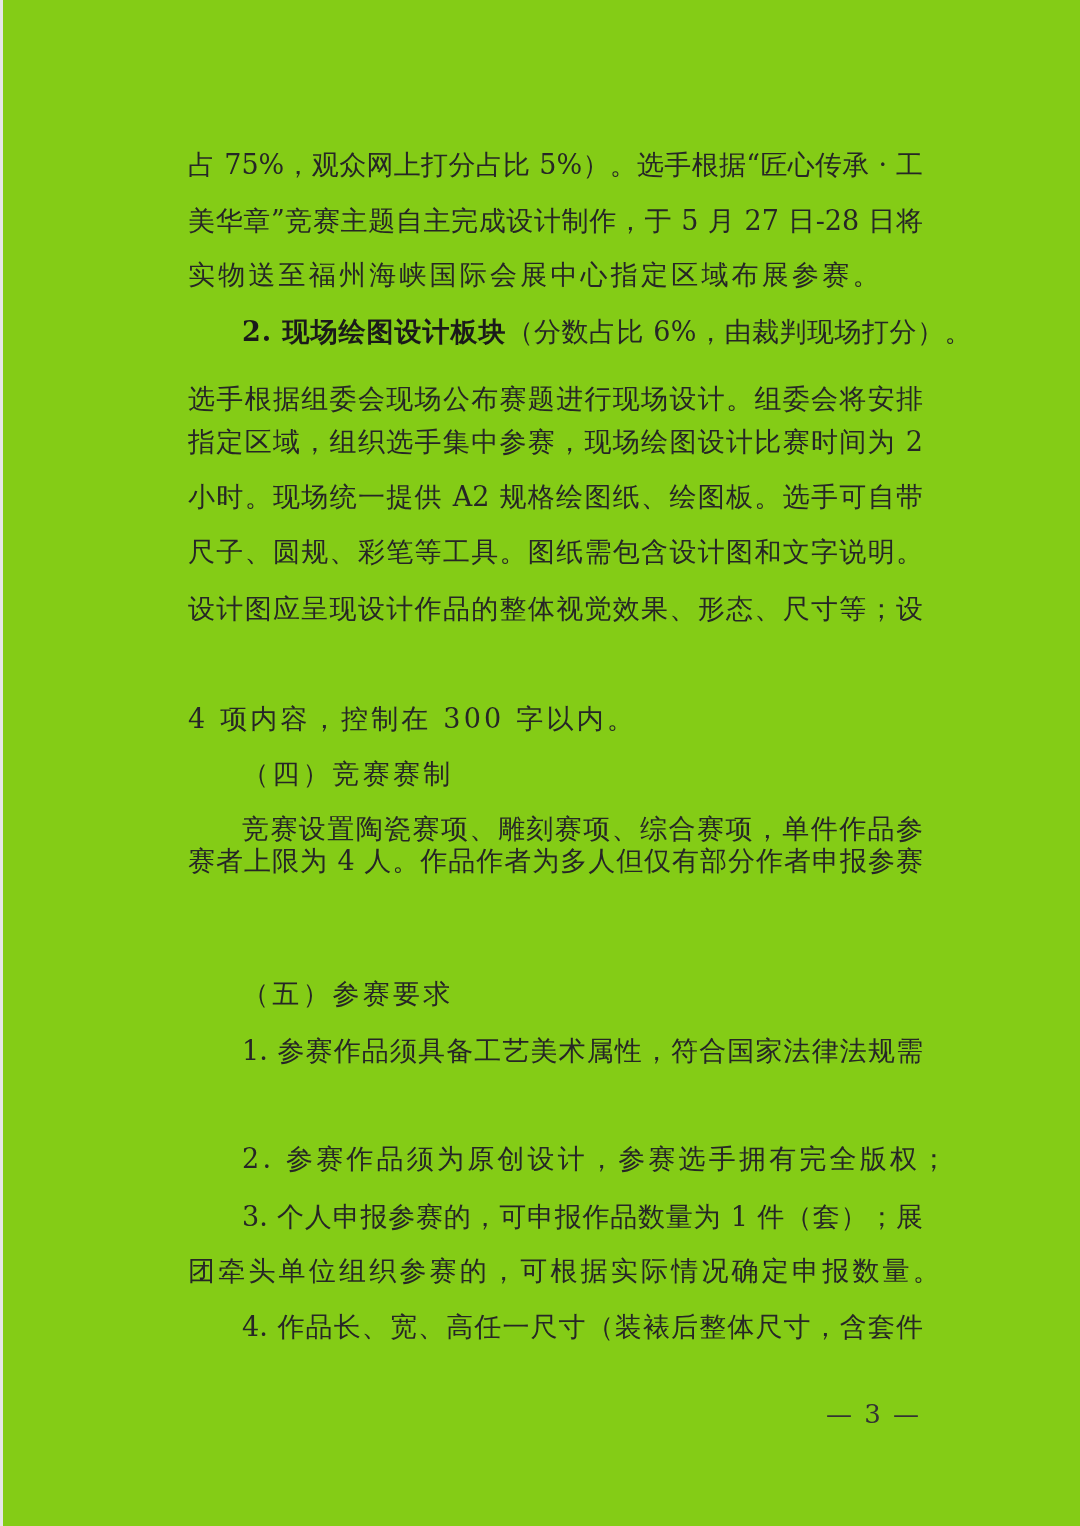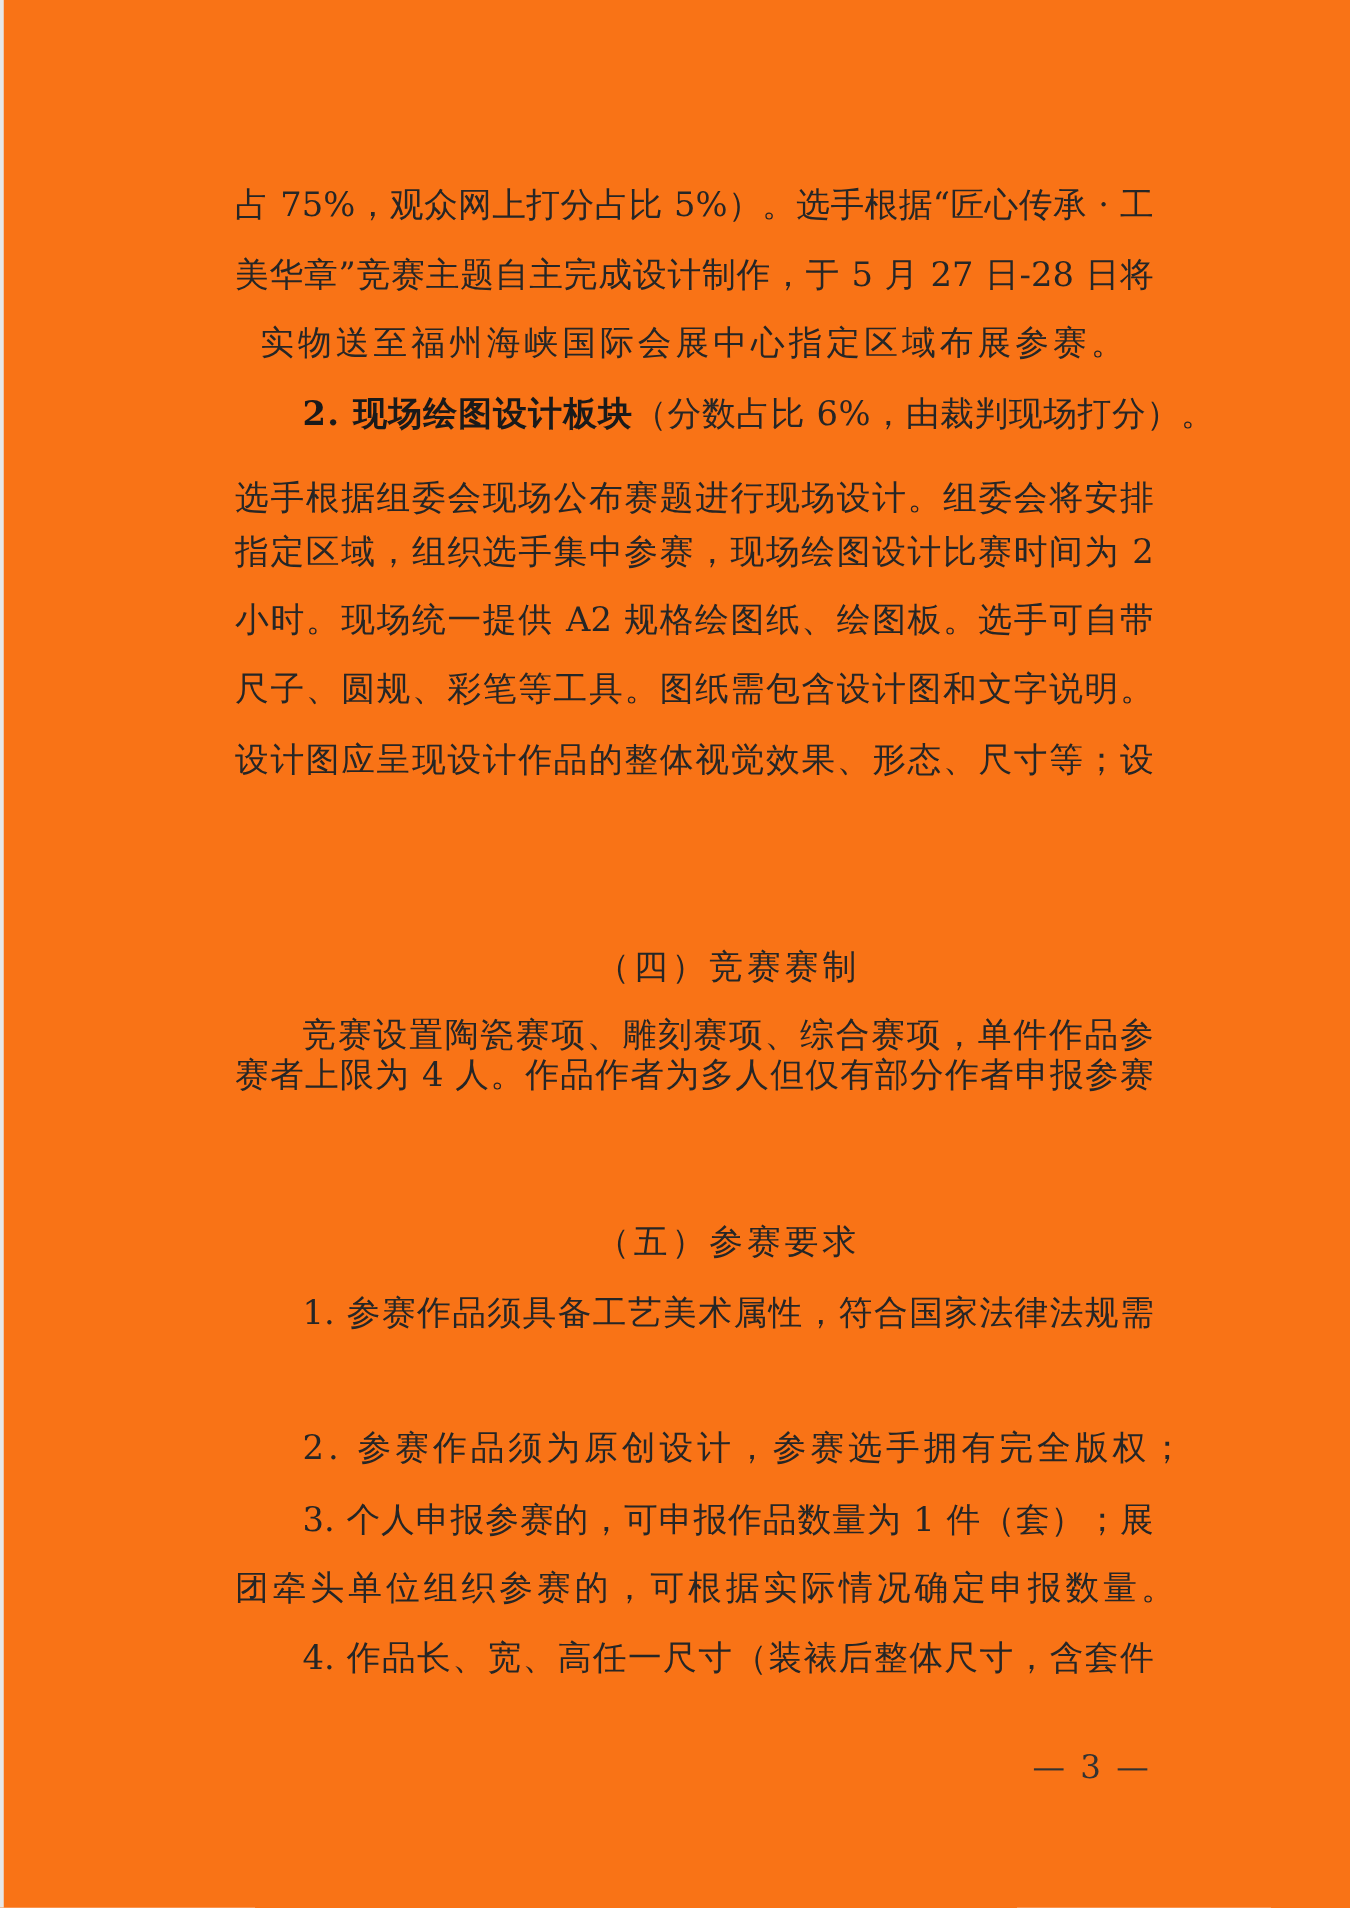--- a/index.html
+++ b/index.html
@@ -6,37 +6,36 @@
   body {
     width: 1080px; height: 1526px;
     background: #fdfdfd;
     position: relative;
     overflow: hidden;
     font-family: "DejaVu Serif", "Liberation Serif", serif;
     color: #222;
   }
   .page {
     position: absolute; left: 0; top: 0; width: 1080px; height: 1526px;
-    background: #f97316;
+    background: #84cc16;
   }
   .edge-left {
     position: absolute; left: 0; top: 0; width: 3px; height: 1526px;
     background: #e6e6e6;
   }
   .line {
     position: absolute;
     left: 188px;
     width: 735px;
     font-size: 27px;
     line-height: 36px;
     height: 36px;
     white-space: nowrap;
     letter-spacing: 3.2px;
     color: #262626;
-    text-align: center;
   }
   .line.justify { text-align: justify; text-align-last: justify; letter-spacing: 0; }
   .indent { left: 242px; width: 681px; }
   .heading { left: 242px; width: 681px; }
   .bold { font-weight: bold; color: #1a1a1a; letter-spacing: 1px; margin-top: 17px; }
   .pageno {
     position: absolute; left: 826px; top: 1396px;
     font-size: 26px; line-height: 36px; letter-spacing: 2px; color: #333;
   }
 </style>
@@ -51,20 +50,21 @@
   <div class="line" style="top:257px">实物送至福州海峡国际会展中心指定区域布展参赛。</div>
 
   <div class="line indent" style="top:314px; letter-spacing:0;">
     <span class="bold">2. 现场绘图设计板块</span><span style="letter-spacing:0.5px;">（分数占比 6%，由裁判现场打分）。</span>
   </div>
   <div class="line justify" style="top:381px">选手根据组委会现场公布赛题进行现场设计。组委会将安排</div>
   <div class="line justify" style="top:424px">指定区域，组织选手集中参赛，现场绘图设计比赛时间为 2</div>
   <div class="line justify" style="top:479px">小时。现场统一提供 A2 规格绘图纸、绘图板。选手可自带</div>
   <div class="line justify" style="top:534px">尺子、圆规、彩笔等工具。图纸需包含设计图和文字说明。</div>
   <div class="line justify" style="top:591px">设计图应呈现设计作品的整体视觉效果、形态、尺寸等；设</div>
+  <div class="line" style="top:701px">4 项内容，控制在 300 字以内。</div>
 
   <div class="line indent justify" style="top:811px">竞赛设置陶瓷赛项、雕刻赛项、综合赛项，单件作品参</div>
   <div class="line heading" style="top:756px">（四）竞赛赛制</div>
   <div class="line justify" style="top:843px">赛者上限为 4 人。作品作者为多人但仅有部分作者申报参赛</div>
 
   <div class="line heading" style="top:976px">（五）参赛要求</div>
   <div class="line indent justify" style="top:1033px">1. 参赛作品须具备工艺美术属性，符合国家法律法规需</div>
   <div class="line indent" style="top:1141px">2. 参赛作品须为原创设计，参赛选手拥有完全版权；</div>
   <div class="line indent justify" style="top:1199px">3. 个人申报参赛的，可申报作品数量为 1 件（套）；展</div>
   <div class="line" style="top:1253px">团牵头单位组织参赛的，可根据实际情况确定申报数量。</div>

